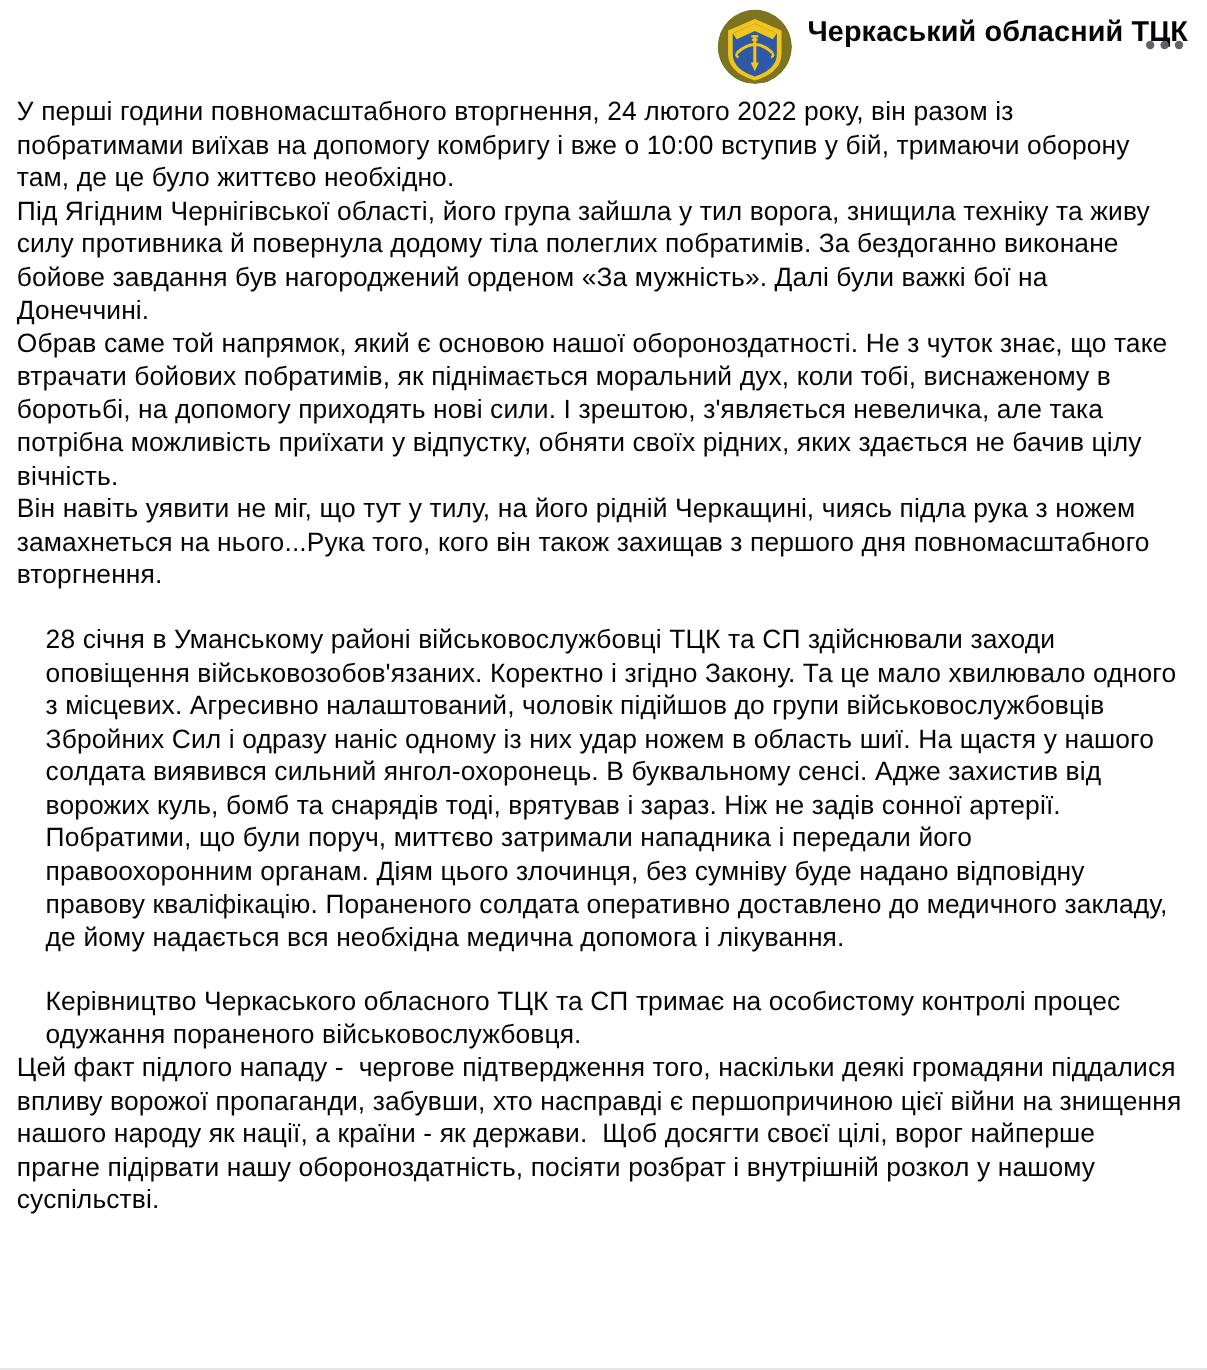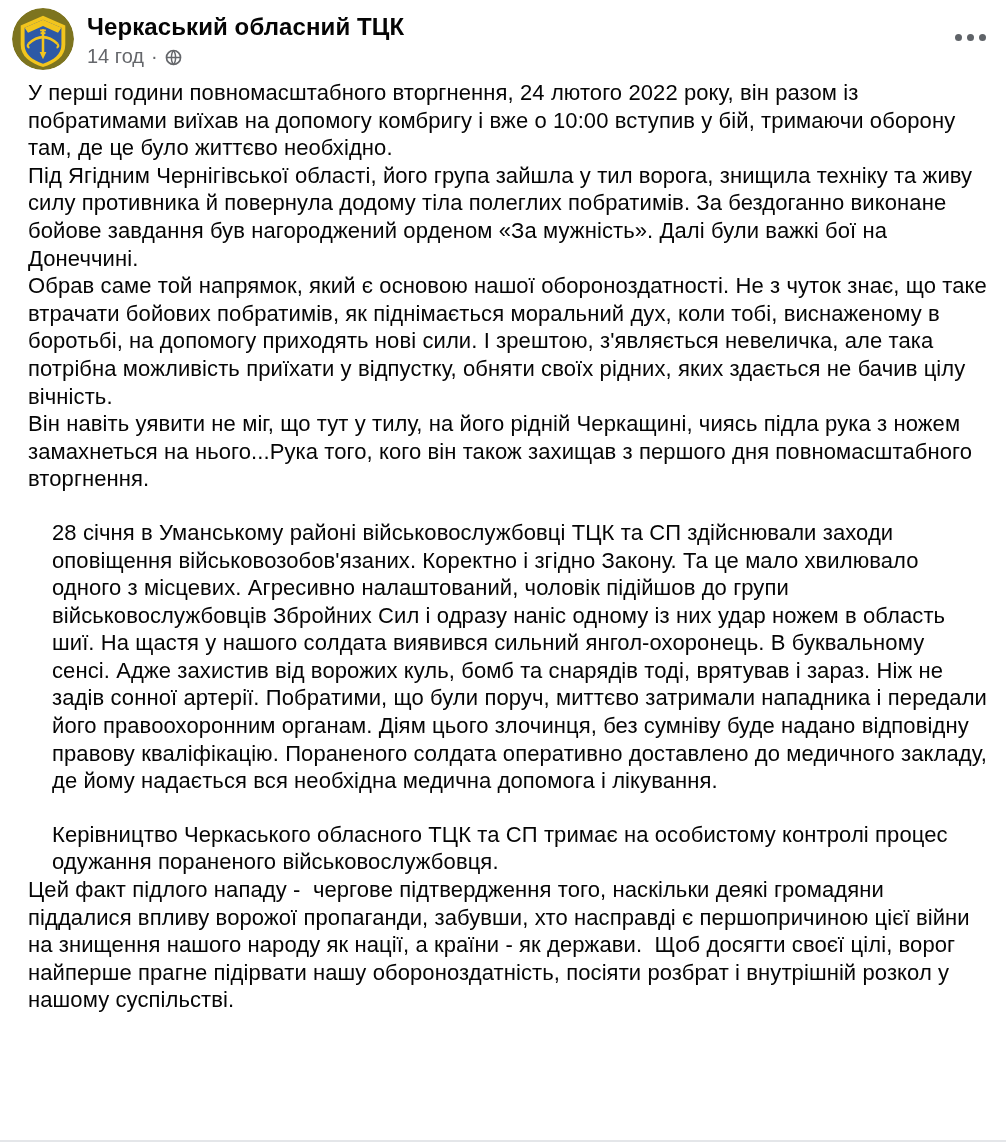--- a/index.html
+++ b/index.html
@@ -15,20 +15,21 @@
     background: var(--background, #ffffff);
     overflow: hidden;
     box-sizing: border-box;
   }
   
   .post-header {
     display: flex;
     align-items: flex-start;
     padding: 8px 16px 6px 12px;
     position: relative;
+    justify-content: flex-end;
   }
   .avatar {
     width: 62px;
     height: 62px;
     flex: 0 0 auto;
     border-radius: 50%;
     cursor: pointer;
   }
   .header-info {
     margin-left: 13px;
@@ -63,21 +64,21 @@
     cursor: pointer;
   }
   .menu-button .dot {
     width: 7px;
     height: 7px;
     border-radius: 50%;
     background: #5f6368;
   }
   
   .post-body {
-    padding: 3px 18px 0 28px;
+    padding: 3px 18px 0 14px;
     font-size: 22px;
     line-height: 27.6px;
     color: var(--text, #050505);
     letter-spacing: 0.1px;
   }
   .post-body p {
     margin: 0;
     white-space: pre-wrap;
   }
   .post-body p.gap-before { margin-top: 26px; margin-left: 24px; }
@@ -105,29 +106,20 @@
         <path d="M17 37 Q32 23 47 37" stroke="#f2c51d" stroke-width="2.6" fill="none"></path>
         <path d="M17 37 q-2 3 1 4 M47 37 q2 3 -1 4" stroke="#f2c51d" stroke-width="2.2" fill="none"></path>
         <line x1="32" y1="22" x2="32" y2="47" stroke="#f2c51d" stroke-width="2.6"></line>
         <path d="M32 53 L28.5 45.5 H35.5 Z" fill="#f2c51d"></path>
         <path d="M29 23 h6 M29.5 26 h5" stroke="#f2c51d" stroke-width="1.8"></path>
       </g>
     </svg>
 
     <div class="header-info">
       <div class="page-name">Черкаський обласний ТЦК</div>
-      <div class="post-meta">
-        <span>14 год</span>
-        <span class="sep">·</span>
-        <svg class="globe" width="17" height="17" viewBox="0 0 16 16" aria-hidden="true">
-          <circle cx="8" cy="8" r="6.6" fill="none" stroke="#65676b" stroke-width="1.6"></circle>
-          <path d="M1.6 8 H14.4" stroke="#65676b" stroke-width="1.4" fill="none"></path>
-          <path d="M8 1.6 C5.4 4 5.4 12 8 14.4 C10.6 12 10.6 4 8 1.6" stroke="#65676b" stroke-width="1.4" fill="none"></path>
-        </svg>
-      </div>
     </div>
 
     <div class="menu-button" title="">
       <span class="dot"></span>
       <span class="dot"></span>
       <span class="dot"></span>
     </div>
   </div>
 
   <div class="post-body">

